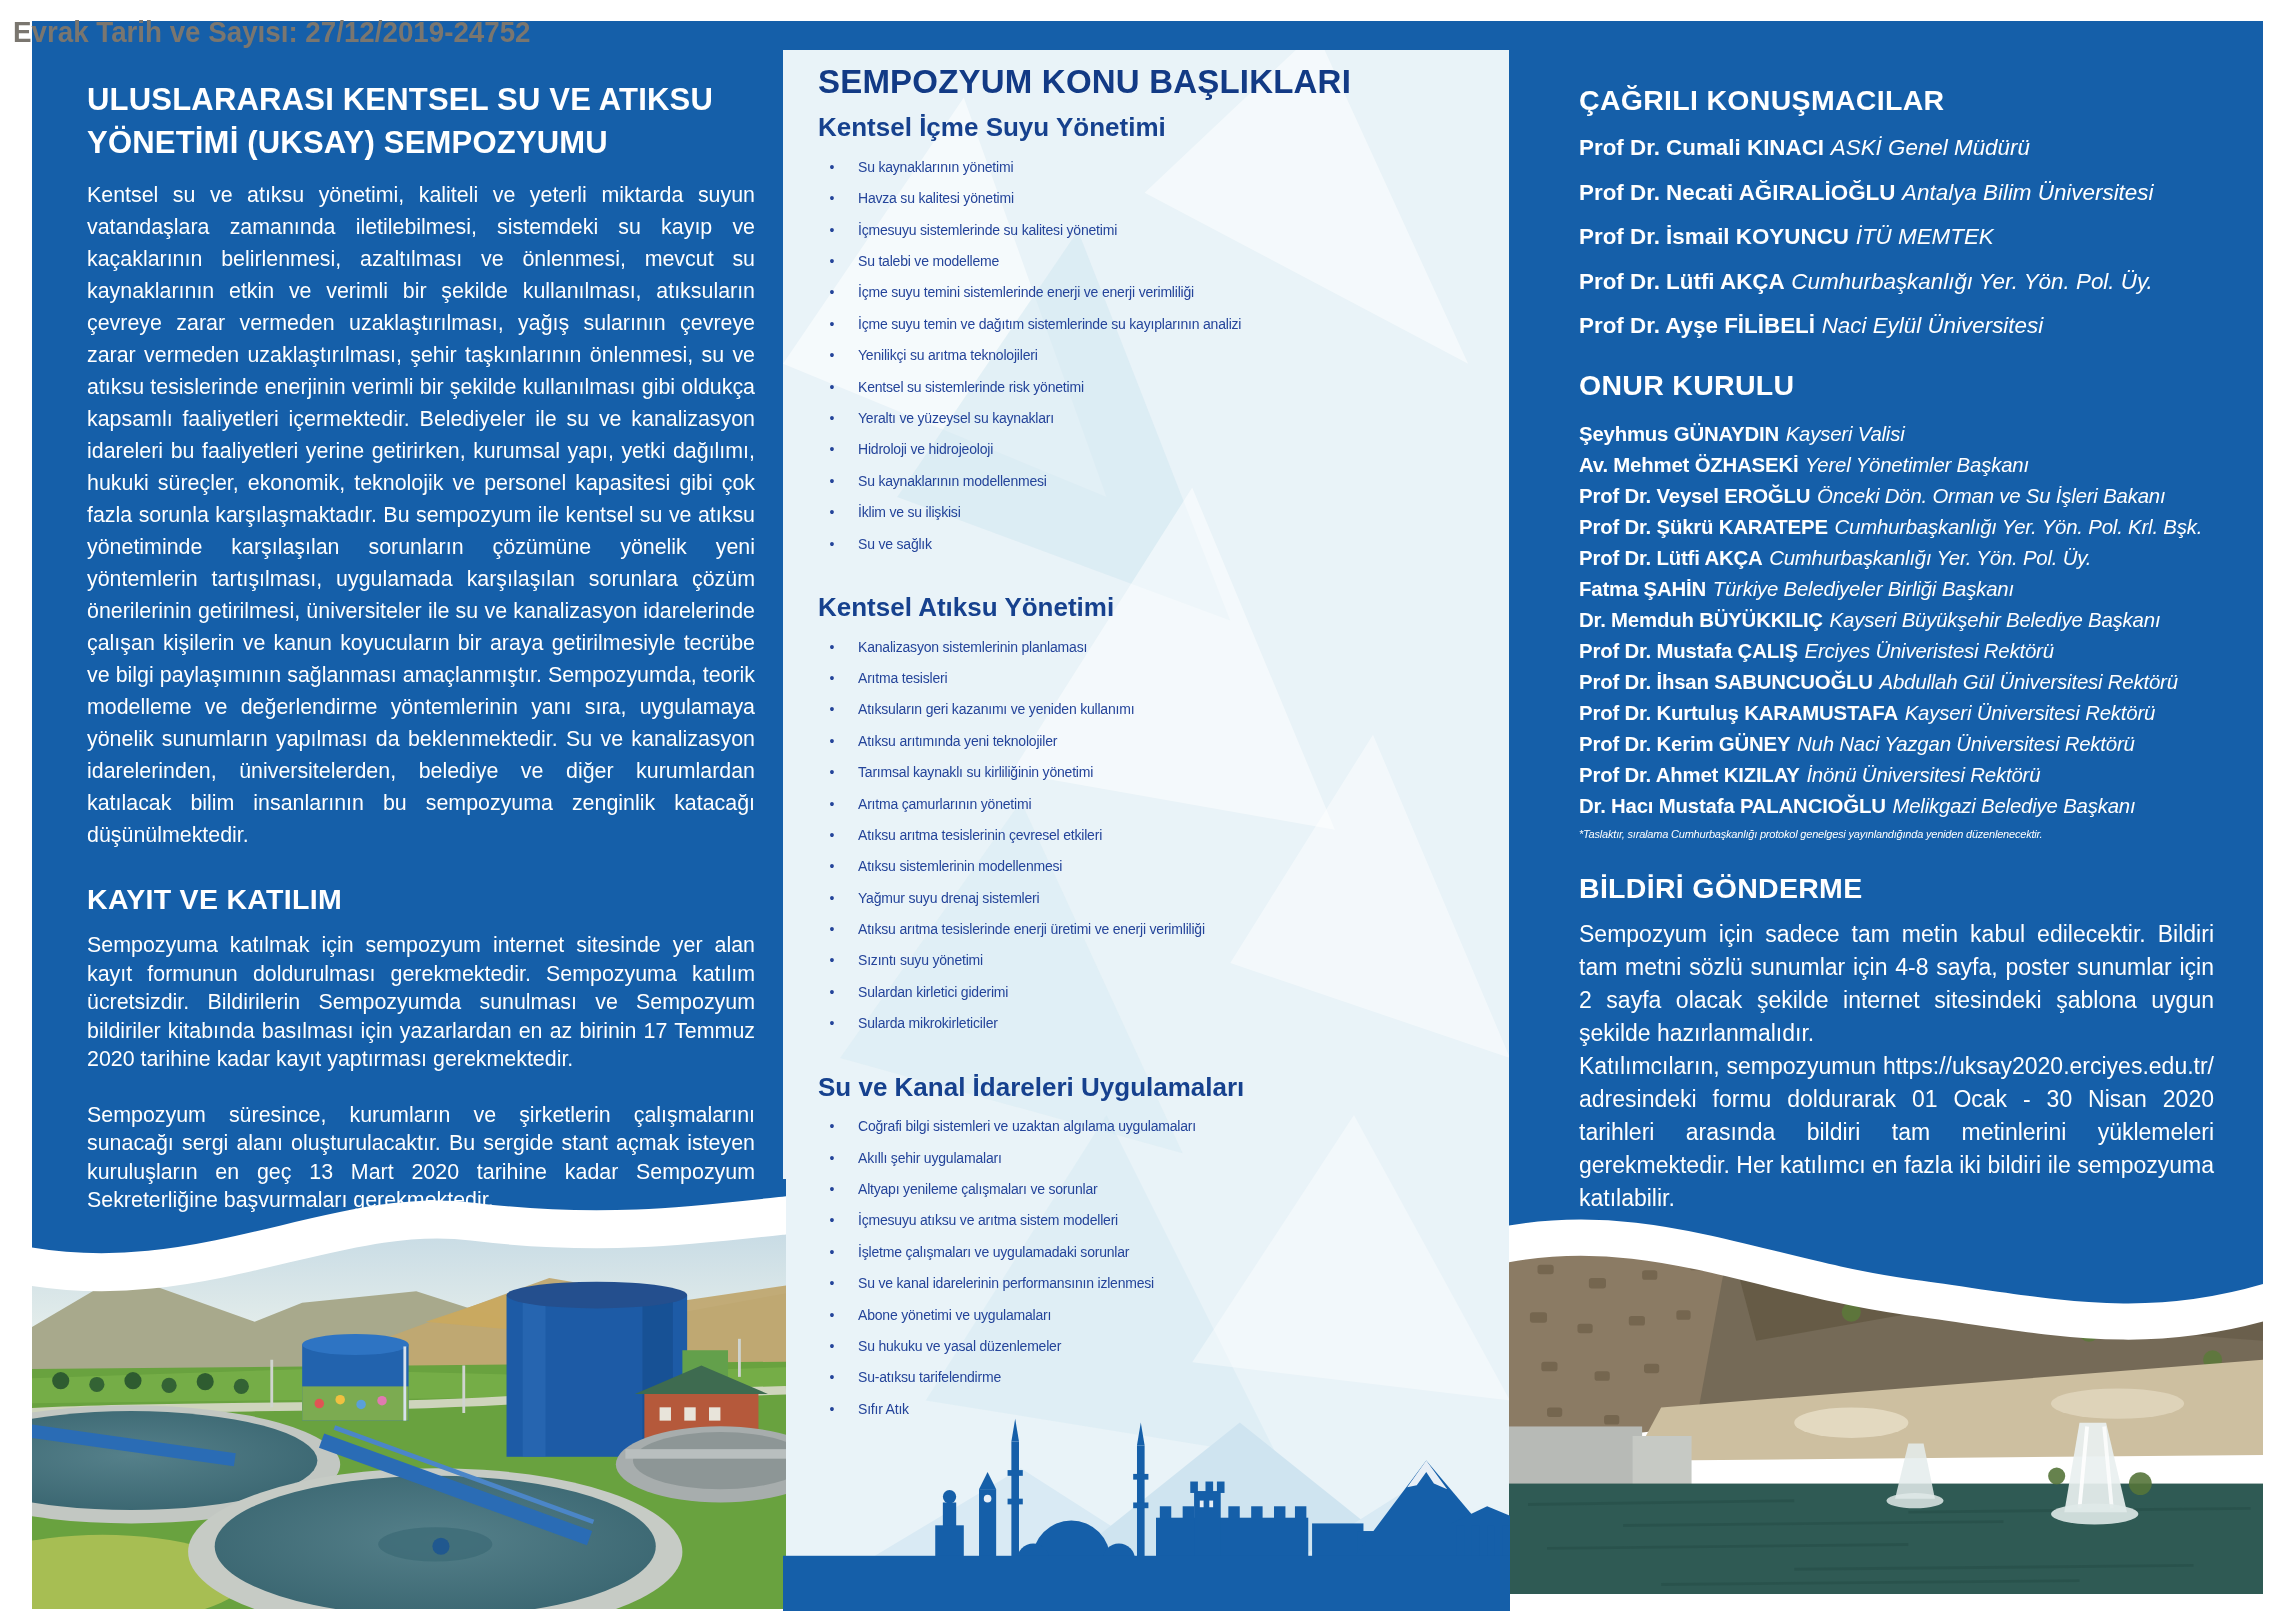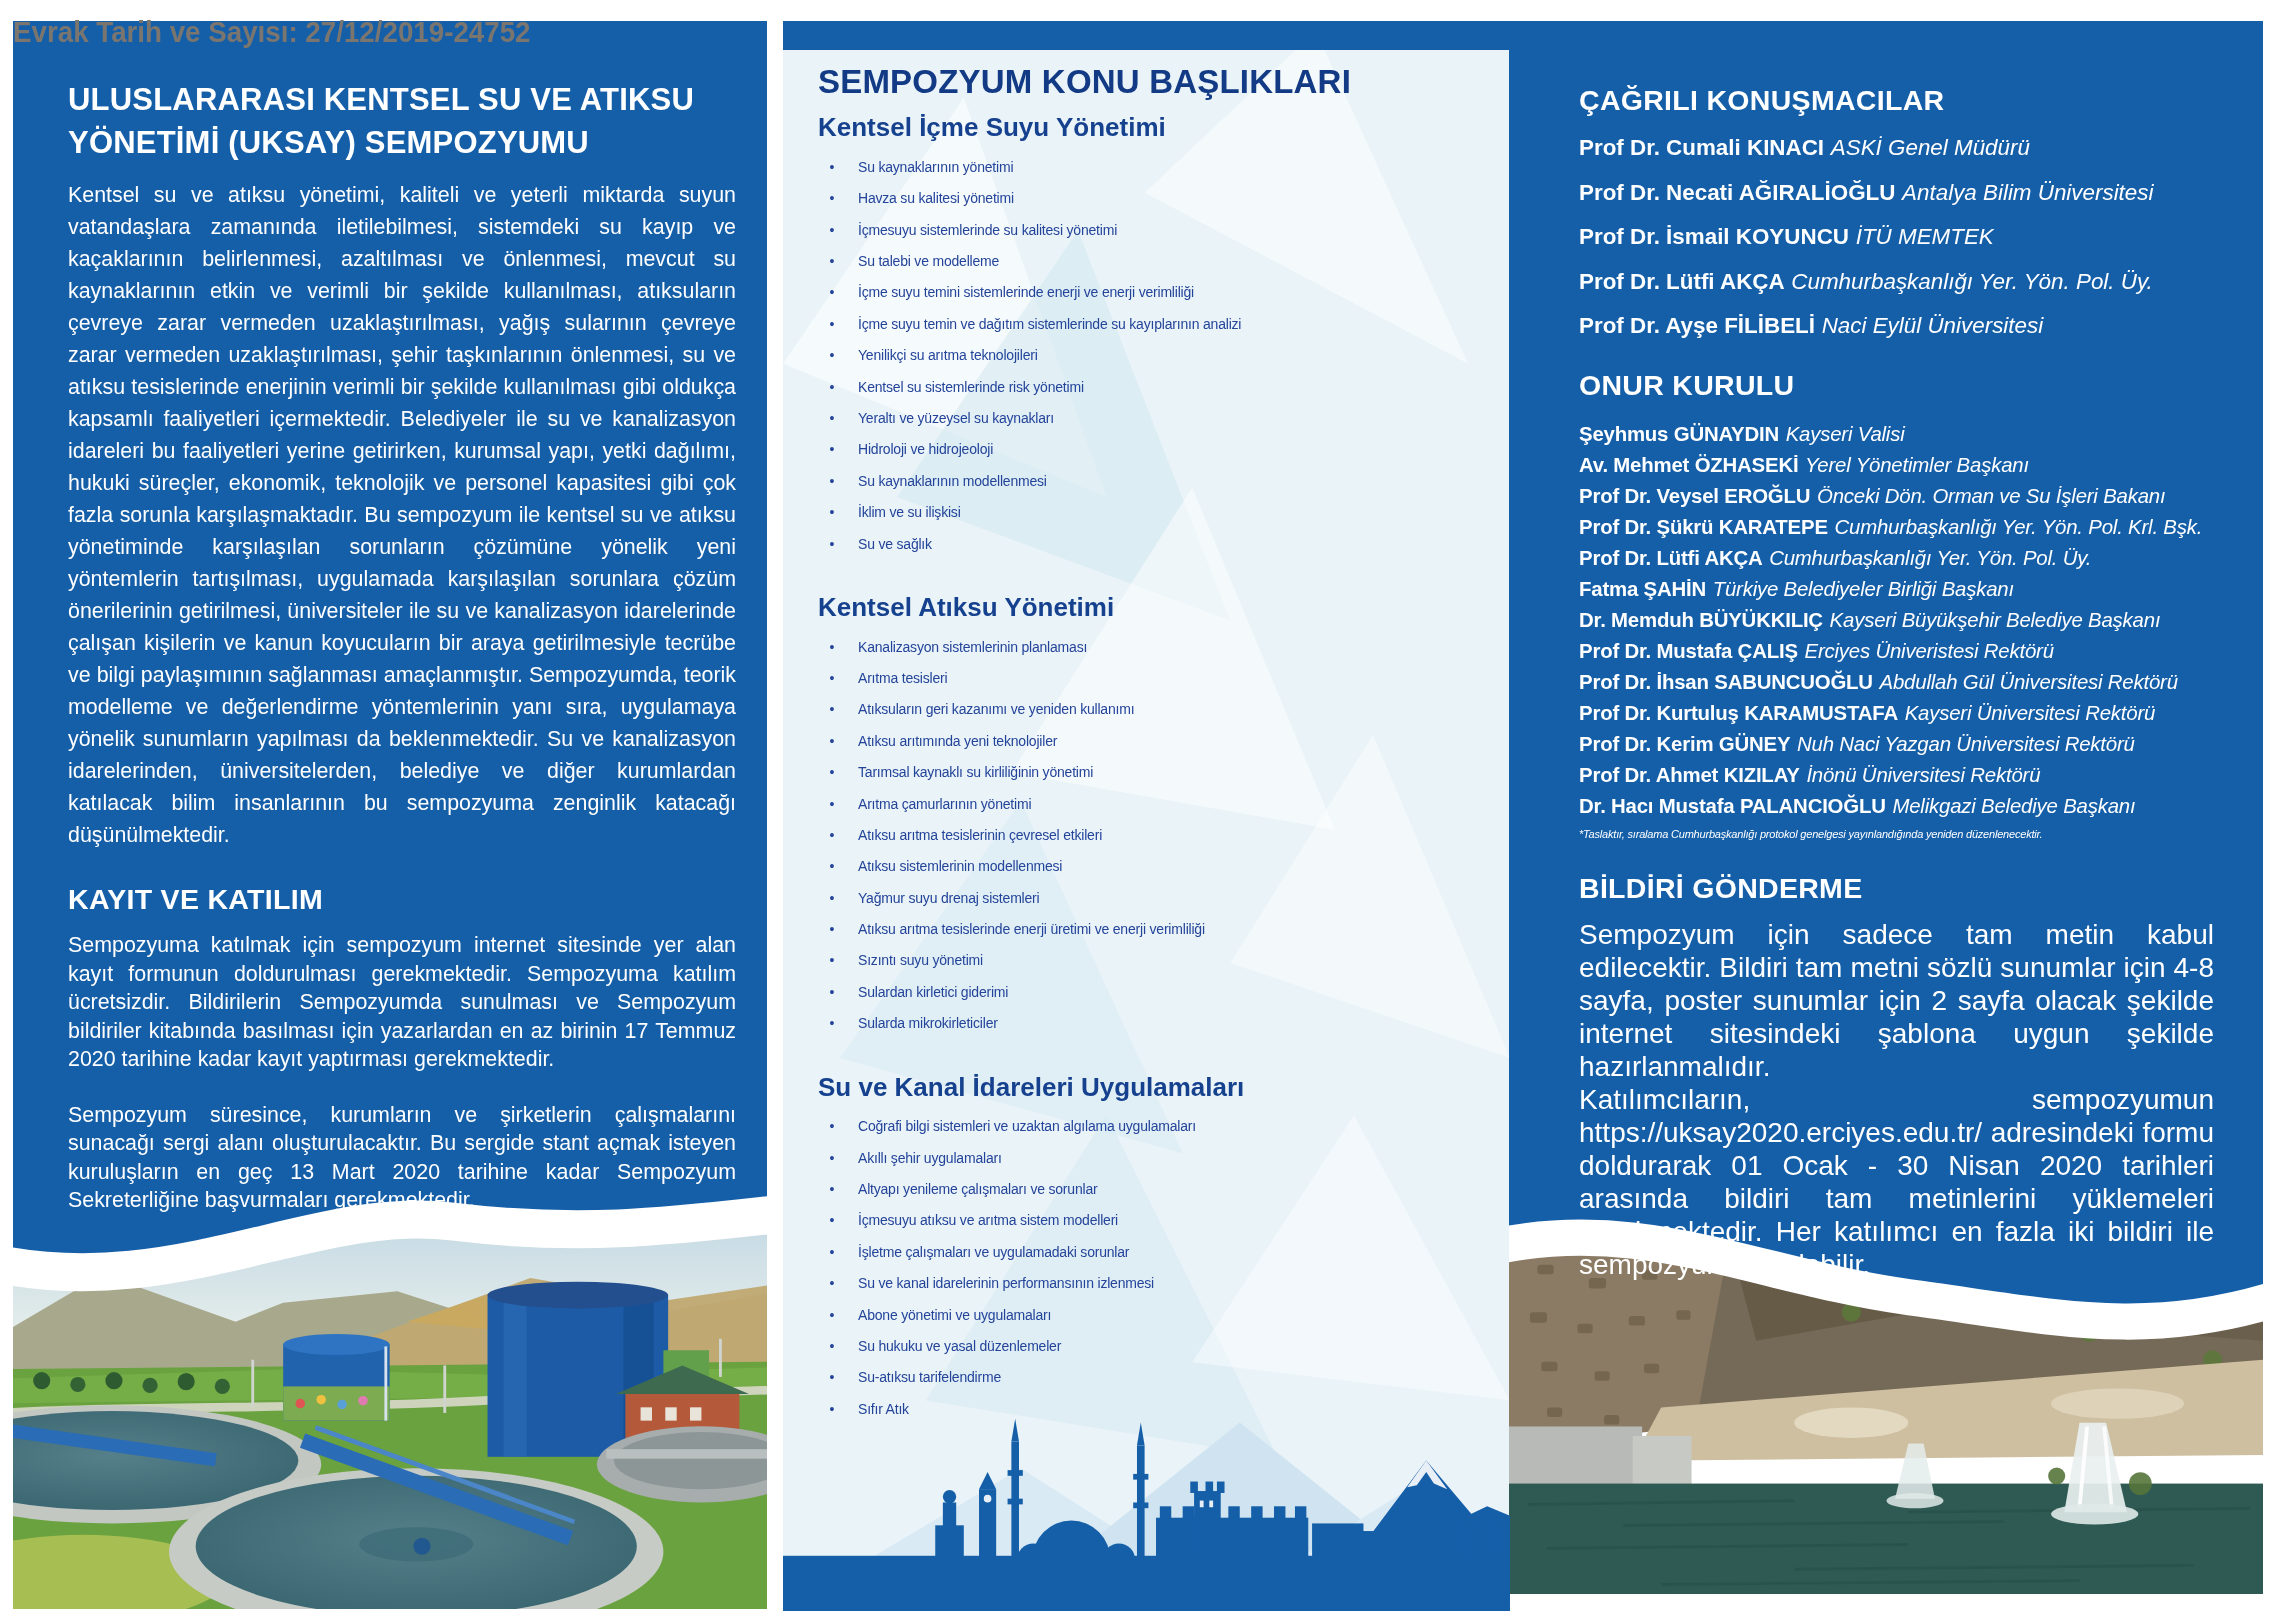--- a/index.html
+++ b/index.html
@@ -1,20 +1,20 @@
 <!DOCTYPE html>
 <html style="font-size:15px"><head>
 <meta charset="utf-8">
 <style>
   html,body{margin:0;padding:0;background:#ffffff;}
   .page{position:relative;width:2272px;height:1621px;background:#ffffff;overflow:hidden;
         font-family:"Liberation Sans",sans-serif;-webkit-font-smoothing:antialiased;}
   .panel{position:absolute;top:21px;overflow:hidden;}
   
-  .left-panel{left:13px;width:754px;height:1588px;}
+  .left-panel{left:32px;width:754px;height:1588px;}
   .left-blue{position:absolute;left:0;top:0;width:100%;height:1158px;background:#155fa9;}
   .left-content{position:absolute;left:55px;top:57px;width:668px;color:#ffffff;z-index:3;}
   .left-title{font-size:31px;line-height:43px;font-weight:bold;margin:0 0 15px 0;letter-spacing:0.2px;}
   .left-intro{font-size:21.4px;line-height:32px;text-align:justify;margin:0;}
   .sec-head{font-size:28.5px;font-weight:bold;margin:32px 0 15px 0;letter-spacing:0.3px;}
   .left-p{font-size:21.4px;line-height:28.5px;text-align:justify;margin:0 0 27px 0;}
   .photo-left{position:absolute;left:-15px;bottom:0;width:769px;height:430px;z-index:1;}
   .wave-left{position:absolute;left:-15px;top:1158px;width:769px;height:133px;z-index:2;}
   
   .mid-panel{left:783px;width:727px;height:1590px;background:#155fa9;}
@@ -32,21 +32,21 @@
   .right-panel{left:1509px;width:754px;height:1573px;}
   .right-blue{position:absolute;left:0;top:0;width:100%;height:1177px;background:#155fa9;}
   .right-content{position:absolute;left:70px;top:63px;width:635px;color:#ffffff;z-index:3;}
   .right-head{font-size:28.5px;font-weight:bold;margin:0 0 17px 0;letter-spacing:0.3px;}
   ul.people{list-style:none;margin:0;padding:0;}
   ul.people.speakers li{font-size:22.4px;line-height:28.5px;margin:0 0 16px 0;white-space:nowrap;}
   ul.people.honor li{font-size:20.4px;line-height:31px;margin:0;white-space:nowrap;letter-spacing:-0.2px;}
   ul.people .nm{font-weight:bold;margin-right:6.7px;}
   ul.people .af{font-style:italic;}
   .honor-note{font-size:11px;font-style:italic;margin:5.7px 0 0 0;white-space:nowrap;letter-spacing:-0.2px;}
-  .right-p{font-size:28px;line-height:33px;text-align:justify;margin:0;}
+  .right-p{font-size:23px;line-height:33px;text-align:justify;margin:0;}
   .photo-right{position:absolute;left:0;bottom:0;width:754px;height:396px;z-index:1;}
   .wave-right{position:absolute;left:0;top:1177px;width:754px;height:162px;z-index:2;}
   
   .stamp{position:absolute;left:13.3px;top:15px;z-index:50;font-size:29.5px;font-weight:bold;
          color:#7a766f;transform:scaleX(.94);transform-origin:left top;letter-spacing:0;}
 </style>
 </head>
 <body>
 
 <div class="page">

